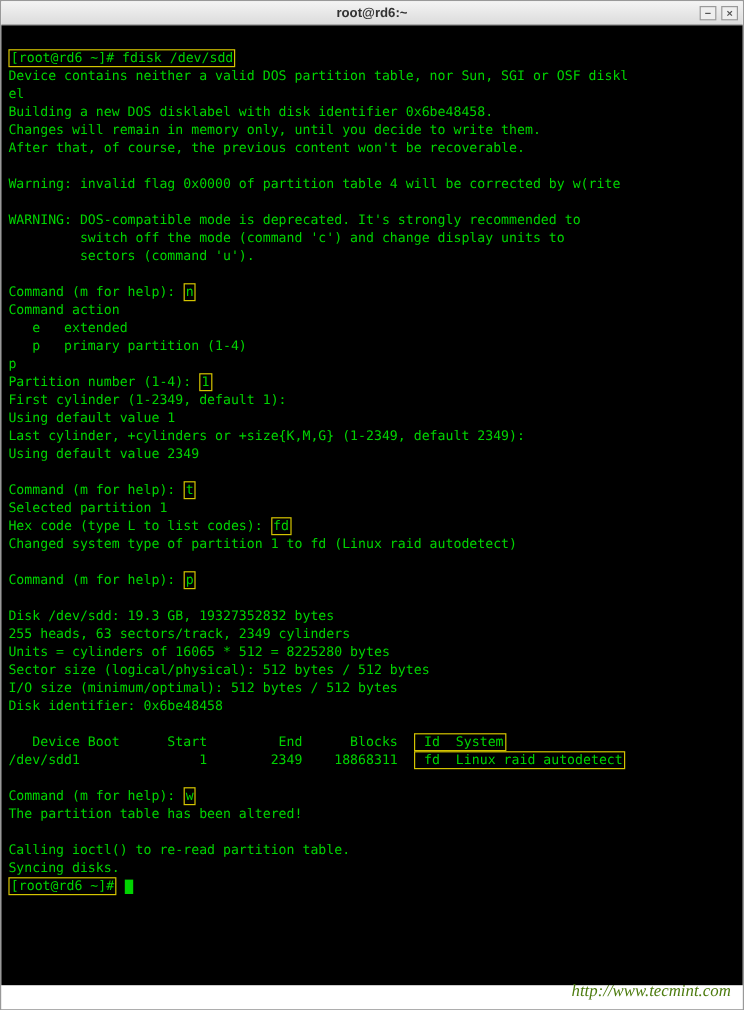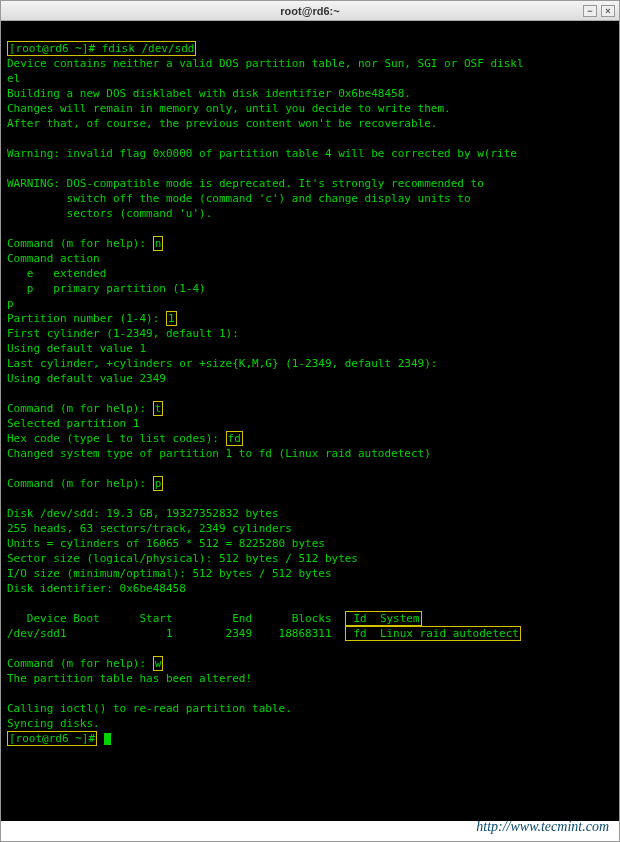--- a/index.html
+++ b/index.html
@@ -55,21 +55,21 @@
     border: 1px solid #d4c400;
     padding: 0 1px;
   }
   .footer-url {
     position: absolute;
     bottom: 6px;
     right: 10px;
     font-family: "Times New Roman", serif;
     font-style: italic;
     font-size: 14px;
-    color: #0c4a6e;
+    color: #4d7c0f;
   }
   .cursor {
     display: inline-block;
     width: 7px;
     height: 12px;
     background: #00d400;
     vertical-align: text-bottom;
   }
 </style>
 </head>

